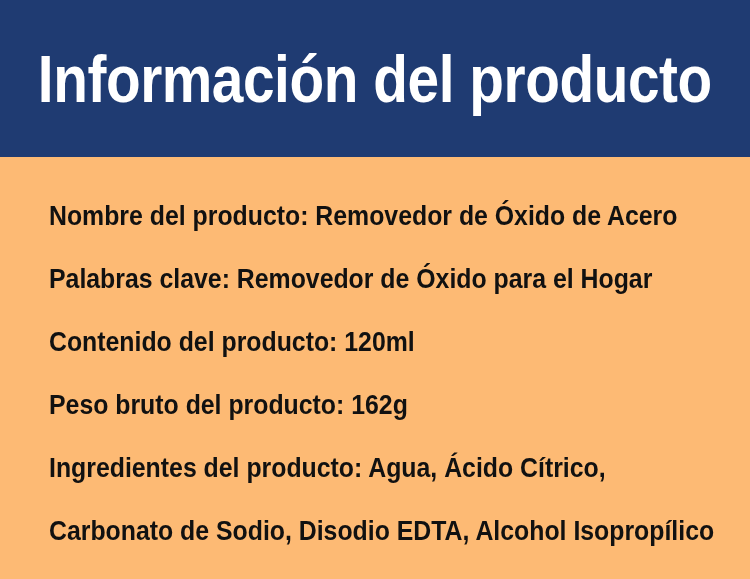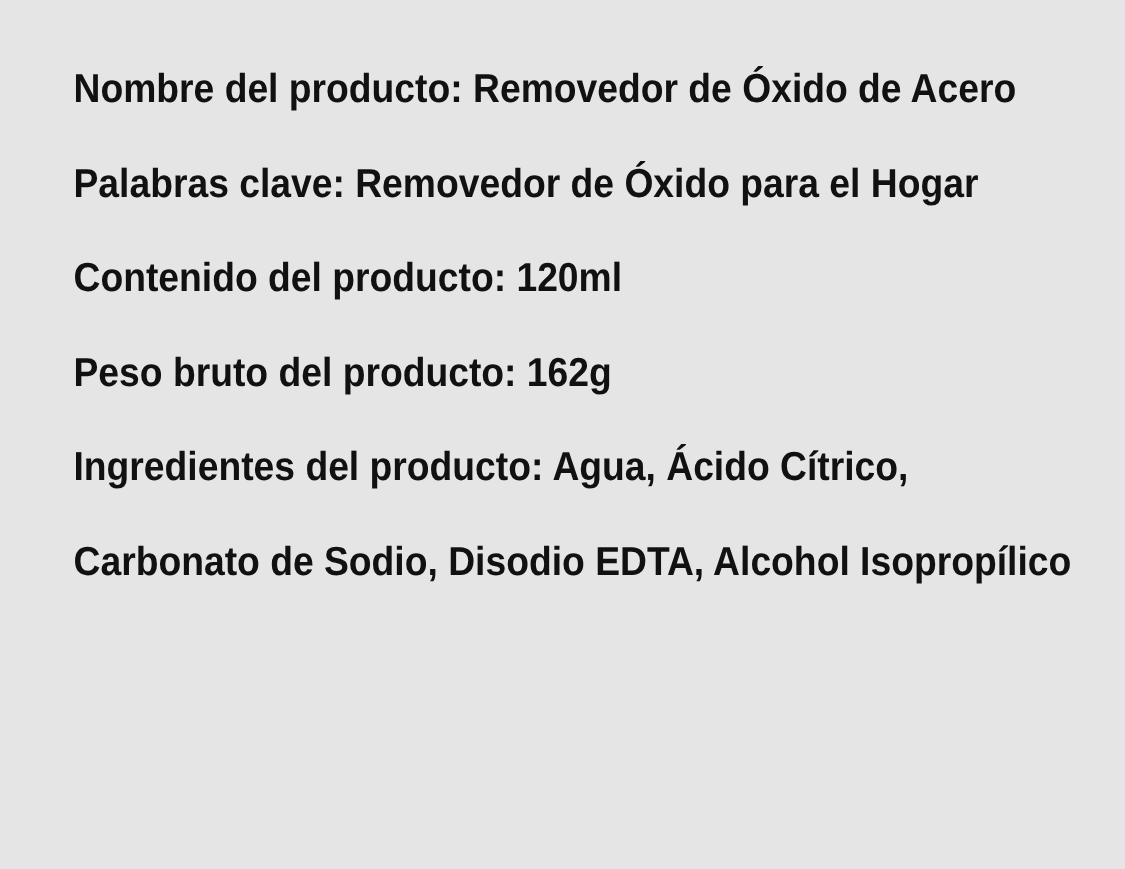--- a/index.html
+++ b/index.html
@@ -47,21 +47,21 @@
     transform-origin: center center;
     white-space: nowrap;
     margin: 0;
     padding: 0;
     text-align: center;
   }
 
   
   .specs-body {
     flex: 1 1 auto;
-    background: #e5e5e5;
+    background: #fdba74;
     padding: 28px 0 0 49px;
     box-sizing: border-box;
   }
 
   .spec-list {
     list-style: none;
     margin: 0;
     padding: 0;
   }
 
@@ -81,20 +81,23 @@
 
   .spec-line.continuation {
     
   }
 </style>
 </head>
 <body>
 
 <div class="product-info-card">
 
+  <div class="header-banner">
+    <h1 class="header-title">Información del producto</h1>
+  </div>
 
   <div class="specs-body">
     <ul class="spec-list">
       <li class="spec-line">Nombre del producto: Removedor de Óxido de Acero</li>
       <li class="spec-line">Palabras clave: Removedor de Óxido para el Hogar</li>
       <li class="spec-line">Contenido del producto: 120ml</li>
       <li class="spec-line">Peso bruto del producto: 162g</li>
       <li class="spec-line">Ingredientes del producto: Agua, Ácido Cítrico,</li>
       <li class="spec-line continuation">Carbonato de Sodio, Disodio EDTA, Alcohol Isopropílico</li>
     </ul>

